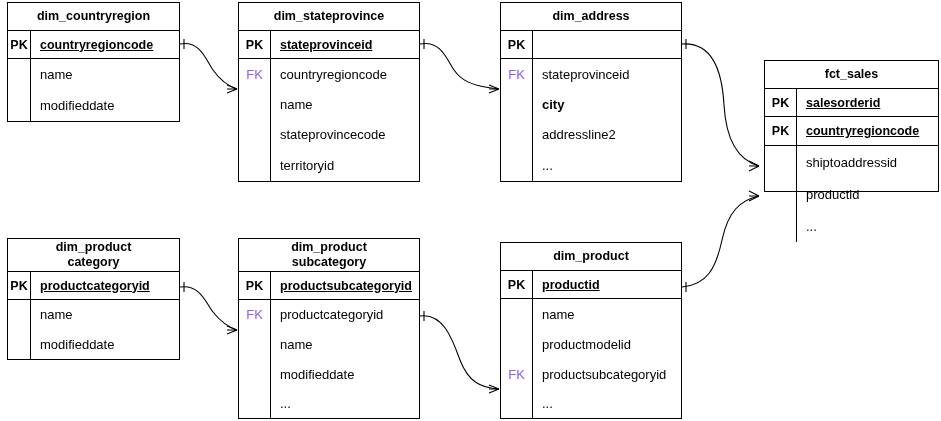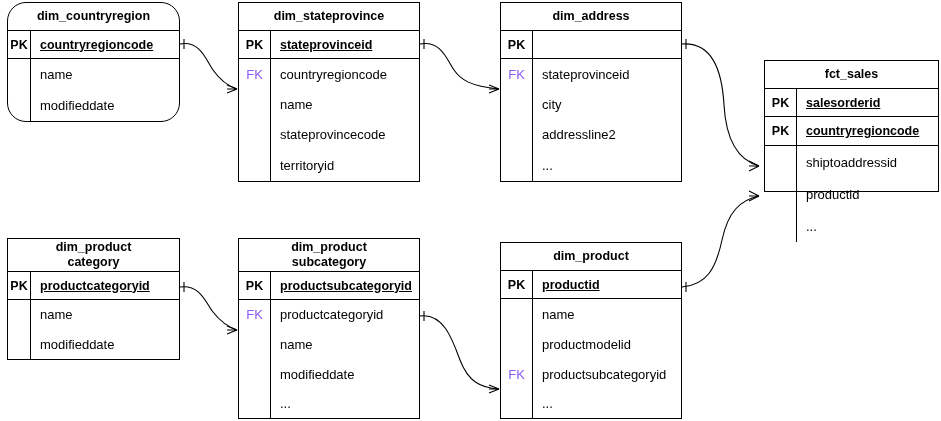--- a/index.html
+++ b/index.html
@@ -151,21 +151,21 @@
 
       <g>
         <path d="M420,316 C443,313 452,338 460,360 C468,381 480,388 499,389"></path>
         <line x1="424" y1="311" x2="424" y2="321" stroke-width="1.1"></line>
         <path d="M499,389 L489,385 M499,389 L489,389 M499,389 L489,393"></path>
       </g>
 
     </g>
   </svg>
 
-  <div class="entity" style="left:7px; top:2px; width:173px; height:120px;border-radius:19px;">
+  <div class="entity" style="left:7px; top:2px; width:173px; height:120px;">
     <div class="ent-header" style="height:28px;">dim_countryregion</div>
     <div class="ent-keyrow" style="height:28px;">
       <div class="keycell" style="width:23px;">PK</div>
       <div class="namecell">
         <span class="pk-name">countryregioncode</span>
       </div>
     </div>
     <div class="ent-body" style="height:62px;">
       <div class="keycol" style="width:23px;">
         <div class="keyslot" style="height:31px;"></div>
@@ -209,21 +209,21 @@
     </div>
     <div class="ent-body" style="height:122px;">
       <div class="keycol" style="width:32px;">
         <div class="keyslot" style="height:30px;">FK</div>
         <div class="keyslot" style="height:30px;"></div>
         <div class="keyslot" style="height:31px;"></div>
         <div class="keyslot" style="height:31px;"></div>
       </div>
       <div class="attrs">
         <div class="attr" style="height:30px;">stateprovinceid</div>
-        <div class="attr" style="height:30px;">city</div>
+        <div class="attr" style="height:30px;font-weight:bold;">city</div>
         <div class="attr" style="height:31px;">addressline2</div>
         <div class="attr" style="height:31px;">...</div>
       </div>
     </div>
   </div>
 
   <div class="entity" style="left:764px; top:60px; width:175px; height:132px;">
     <div class="ent-header" style="height:28px;">fct_sales</div>
     <div class="ent-keyrow" style="height:28px;">
       <div class="keycell" style="width:32px;">PK</div>

